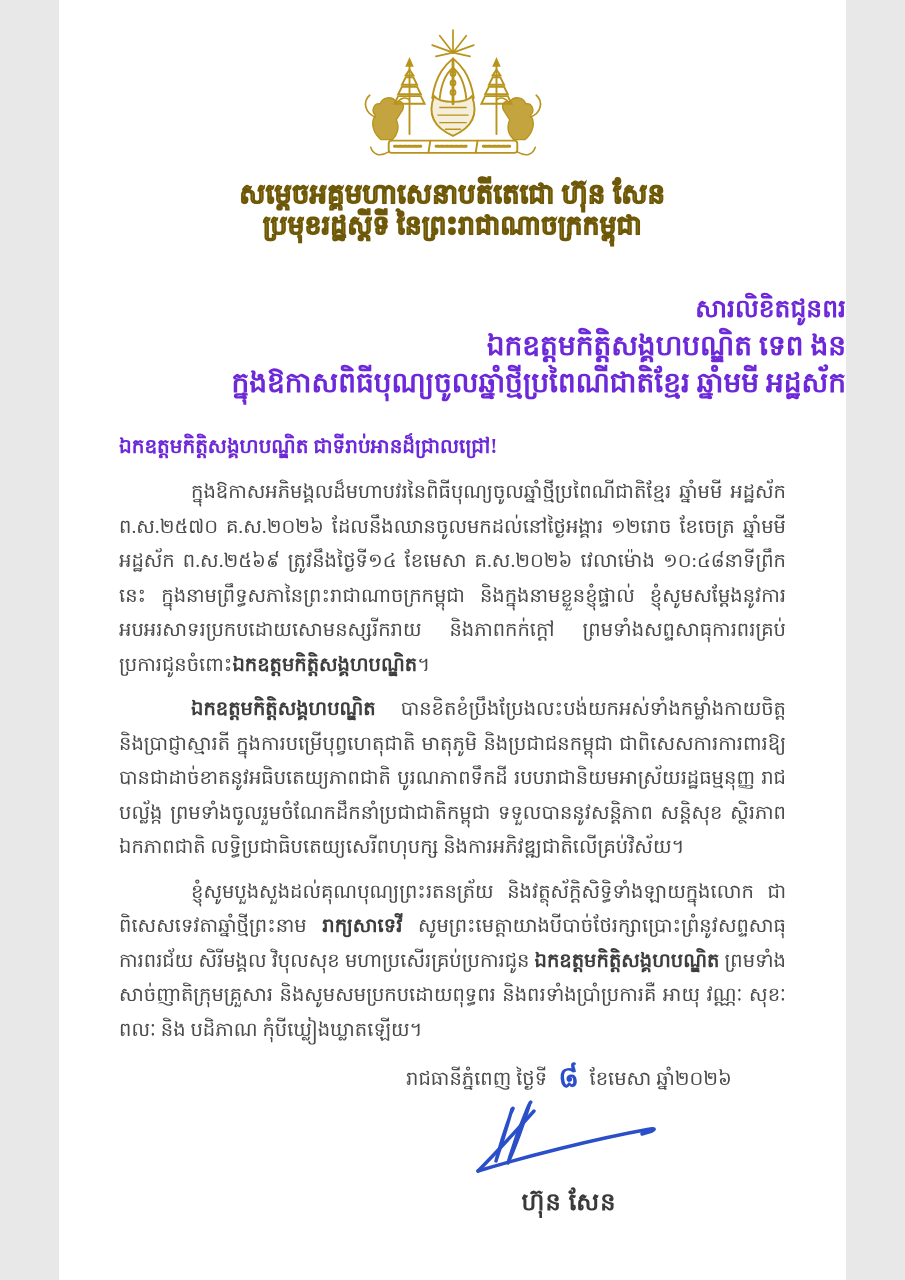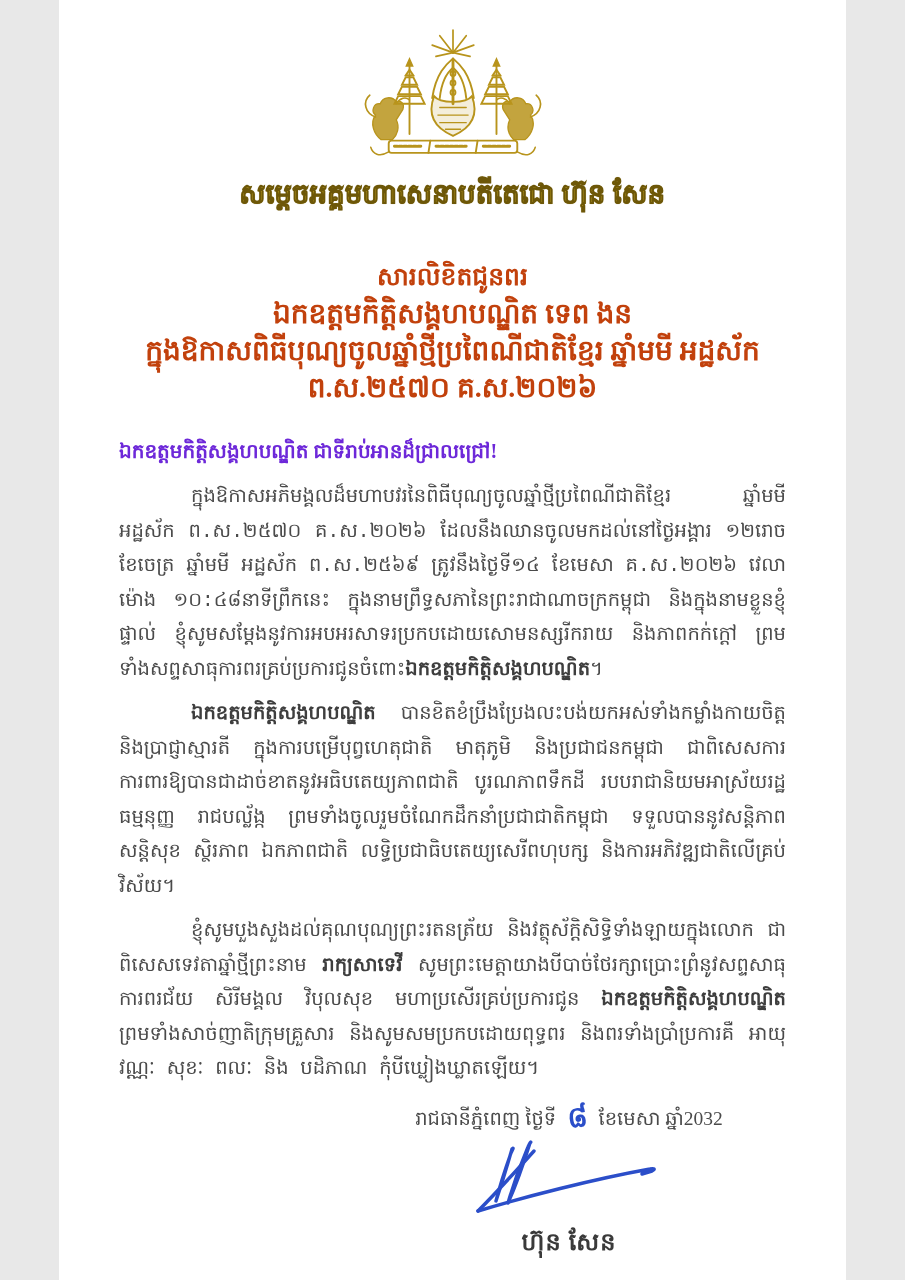--- a/index.html
+++ b/index.html
@@ -20,36 +20,35 @@
     font-weight:700;
     color:#cfae22;
     -webkit-text-stroke:1.1px #6d5708;
     text-shadow:0 0 1px #6d5708;
     letter-spacing:.5px;
     line-height:32px;
   }
   .gold-line.l1{ font-size:27px; }
   .gold-line.l2{ font-size:26px; }
   
-  .title-block{ text-align:center; margin-top:48px; color:#c2410c; font-weight:700; }
+  .title-block{ text-align:right; margin-top:48px; color:#6d28d9; font-weight:700; }
   .title-line{ line-height:37px; font-size:28px; }
   .title-line.t1{ font-size:25px; }
   
   .body-block{ padding:0 60px; margin-top:28px; font-size:19.5px; }
   .salutation{
     font-weight:700; color:#6d28d9; font-size:20px;
     margin:0 0 12px 0; line-height:34px;
   }
   .para{
     margin:0 0 10px 0;
     text-align:justify;
     text-indent:72px;
     line-height:34.5px;
     color:#4a4a4a;
-    font-family:Liberation Mono, monospace;
   }
   .para .b{ font-weight:700; color:#3e3e3e; }
   
   .sign-column{
     width:470px;
     margin:4px 42px 0 auto;
     text-align:center;
   }
   .date-line{ line-height:36px; font-size:19.5px; color:#4a4a4a; white-space:nowrap; }
   .hand-day{
@@ -128,43 +127,43 @@
         <line x1="136" y1="119" x2="134" y2="132"></line>
         <path d="M48,125 h28 M92,125 h32 M142,125 h28" stroke-width="3" stroke-dasharray="3 2"></path>
         <path d="M42,131 C32,137 25,133 23,126" stroke-width="1.6"></path>
         <path d="M178,131 C188,137 195,133 197,126" stroke-width="1.6"></path>
       </g>
     </svg>
   </div>
 
   <div class="letterhead">
     <div class="gold-line l1">សម្តេចអគ្គមហាសេនាបតីតេជោ ហ៊ុន សែន</div>
+    <div class="gold-line l2">ប្រមុខរដ្ឋស្តីទី នៃព្រះរាជាណាចក្រកម្ពុជា</div>
   </div>
 
   <div class="title-block">
     <div class="title-line t1">សារលិខិតជូនពរ</div>
     <div class="title-line">ឯកឧត្តមកិត្តិសង្គហបណ្ឌិត ទេព ងន</div>
     <div class="title-line">ក្នុងឱកាសពិធីបុណ្យចូលឆ្នាំថ្មីប្រពៃណីជាតិខ្មែរ ឆ្នាំមមី អដ្ឋស័ក</div>
-    <div class="title-line">ព.ស.២៥៧០ គ.ស.២០២៦</div>
   </div>
 
   <div class="body-block">
     <p class="salutation">ឯកឧត្តមកិត្តិសង្គហបណ្ឌិត ជាទីរាប់អានដ៏ជ្រាលជ្រៅ!</p>
     <div>
         <p class="para"><span>ក្នុងឱកាសអភិមង្គលដ៏មហាបវរនៃពិធីបុណ្យចូលឆ្នាំថ្មីប្រពៃណីជាតិខ្មែរ ឆ្នាំមមី អដ្ឋស័ក ព.ស.២៥៧០ គ.ស.២០២៦ ដែលនឹងឈានចូលមកដល់នៅថ្ងៃអង្គារ ១២រោច ខែចេត្រ ឆ្នាំមមី អដ្ឋស័ក ព.ស.២៥៦៩ ត្រូវនឹងថ្ងៃទី១៤ ខែមេសា គ.ស.២០២៦ វេលាម៉ោង ១០:៤៨នាទីព្រឹកនេះ ក្នុងនាមព្រឹទ្ធសភានៃព្រះរាជាណាចក្រកម្ពុជា និងក្នុងនាមខ្លួនខ្ញុំផ្ទាល់ ខ្ញុំសូមសម្តែងនូវការអបអរសាទរប្រកបដោយសោមនស្សរីករាយ និងភាពកក់ក្តៅ ព្រមទាំងសព្ទសាធុការពរគ្រប់ប្រការជូនចំពោះ</span><span class="b">ឯកឧត្តមកិត្តិសង្គហបណ្ឌិត</span><span>។</span></p>
         <p class="para"><span class="b">ឯកឧត្តមកិត្តិសង្គហបណ្ឌិត</span><span> បានខិតខំប្រឹងប្រែងលះបង់យកអស់ទាំងកម្លាំងកាយចិត្ត និងប្រាជ្ញាស្មារតី ក្នុងការបម្រើបុព្វហេតុជាតិ មាតុភូមិ និងប្រជាជនកម្ពុជា ជាពិសេសការការពារឱ្យបានជាដាច់ខាតនូវអធិបតេយ្យភាពជាតិ បូរណភាពទឹកដី របបរាជានិយមអាស្រ័យរដ្ឋធម្មនុញ្ញ រាជបល្ល័ង្ក ព្រមទាំងចូលរួមចំណែកដឹកនាំប្រជាជាតិកម្ពុជា ទទួលបាននូវសន្តិភាព សន្តិសុខ ស្ថិរភាព ឯកភាពជាតិ លទ្ធិប្រជាធិបតេយ្យសេរីពហុបក្ស និងការអភិវឌ្ឍជាតិលើគ្រប់វិស័យ។</span></p>
         <p class="para"><span>ខ្ញុំសូមបួងសួងដល់គុណបុណ្យព្រះរតនត្រ័យ និងវត្ថុស័ក្តិសិទ្ធិទាំងឡាយក្នុងលោក ជាពិសេសទេវតាឆ្នាំថ្មីព្រះនាម </span><span class="b">រាក្យសាទេវី</span><span> សូមព្រះមេត្តាយាងបីបាច់ថែរក្សាប្រោះព្រំនូវសព្ទសាធុការពរជ័យ សិរីមង្គល វិបុលសុខ មហាប្រសើរគ្រប់ប្រការជូន </span><span class="b">ឯកឧត្តមកិត្តិសង្គហបណ្ឌិត</span><span> ព្រមទាំងសាច់ញាតិក្រុមគ្រួសារ និងសូមសមប្រកបដោយពុទ្ធពរ និងពរទាំងប្រាំប្រការគឺ អាយុ វណ្ណៈ សុខៈ ពលៈ និង បដិភាណ កុំបីឃ្លៀងឃ្លាតឡើយ។</span></p>
       </div>
   </div>
 
   <div class="sign-column">
     <div class="date-line">
       <span>រាជធានីភ្នំពេញ ថ្ងៃទី</span>
       <span class="hand-day">៨</span>
-      <span>ខែមេសា ឆ្នាំ2032</span>
+      <span>ខែមេសា ឆ្នាំ២០២៦</span>
     </div>
     <div class="signature-wrap">
       <svg width="230" height="88" viewBox="0 0 230 88" xmlns="http://www.w3.org/2000/svg">
         <g stroke="#2b4ec9" fill="none" stroke-width="3.4" stroke-linecap="round" stroke-linejoin="round">
           <path d="M58,10 C54,24 48,44 42,62 C45,50 52,28 57,14 C59,10 60,8 58,10 Z"></path>
           <path d="M76,4 C71,20 63,44 54,64 C58,50 68,22 74,8 C76,3 78,2 76,4 Z"></path>
           <path d="M80,12 C62,32 40,56 24,72"></path>
           <path d="M24,72 C70,58 140,40 196,30 C200,29 202,30 198,32 L188,35"></path>
         </g>
       </svg>

